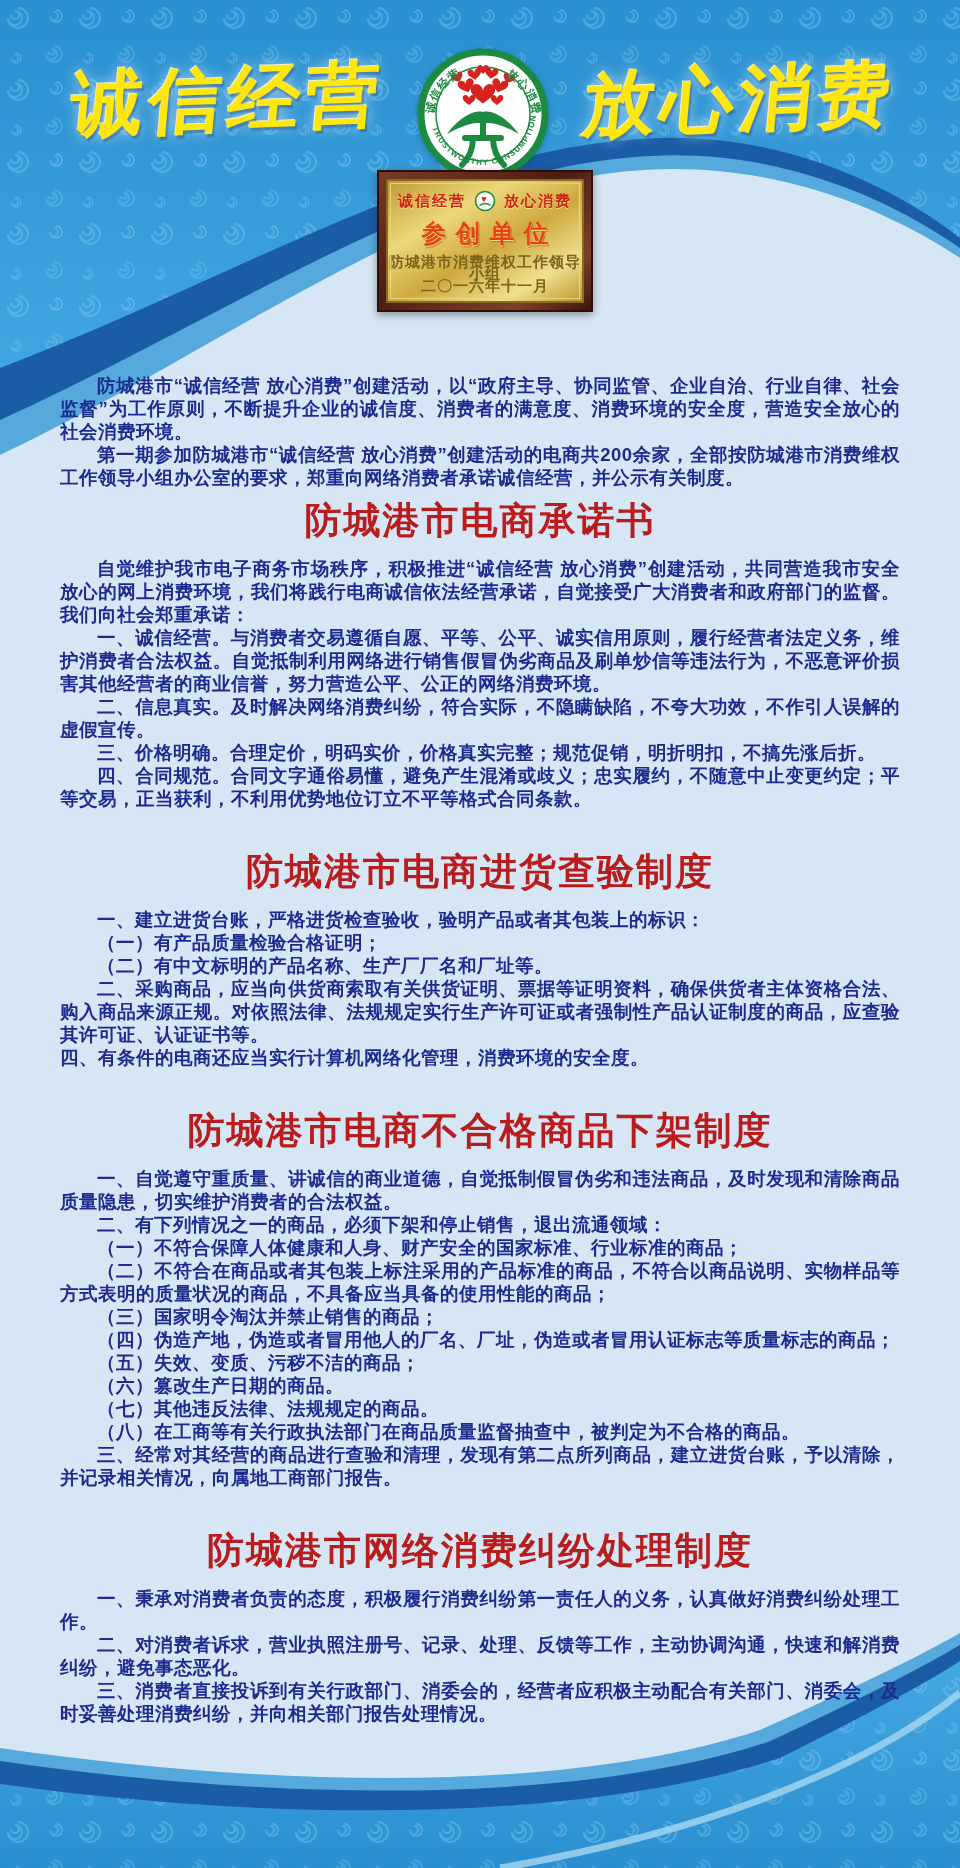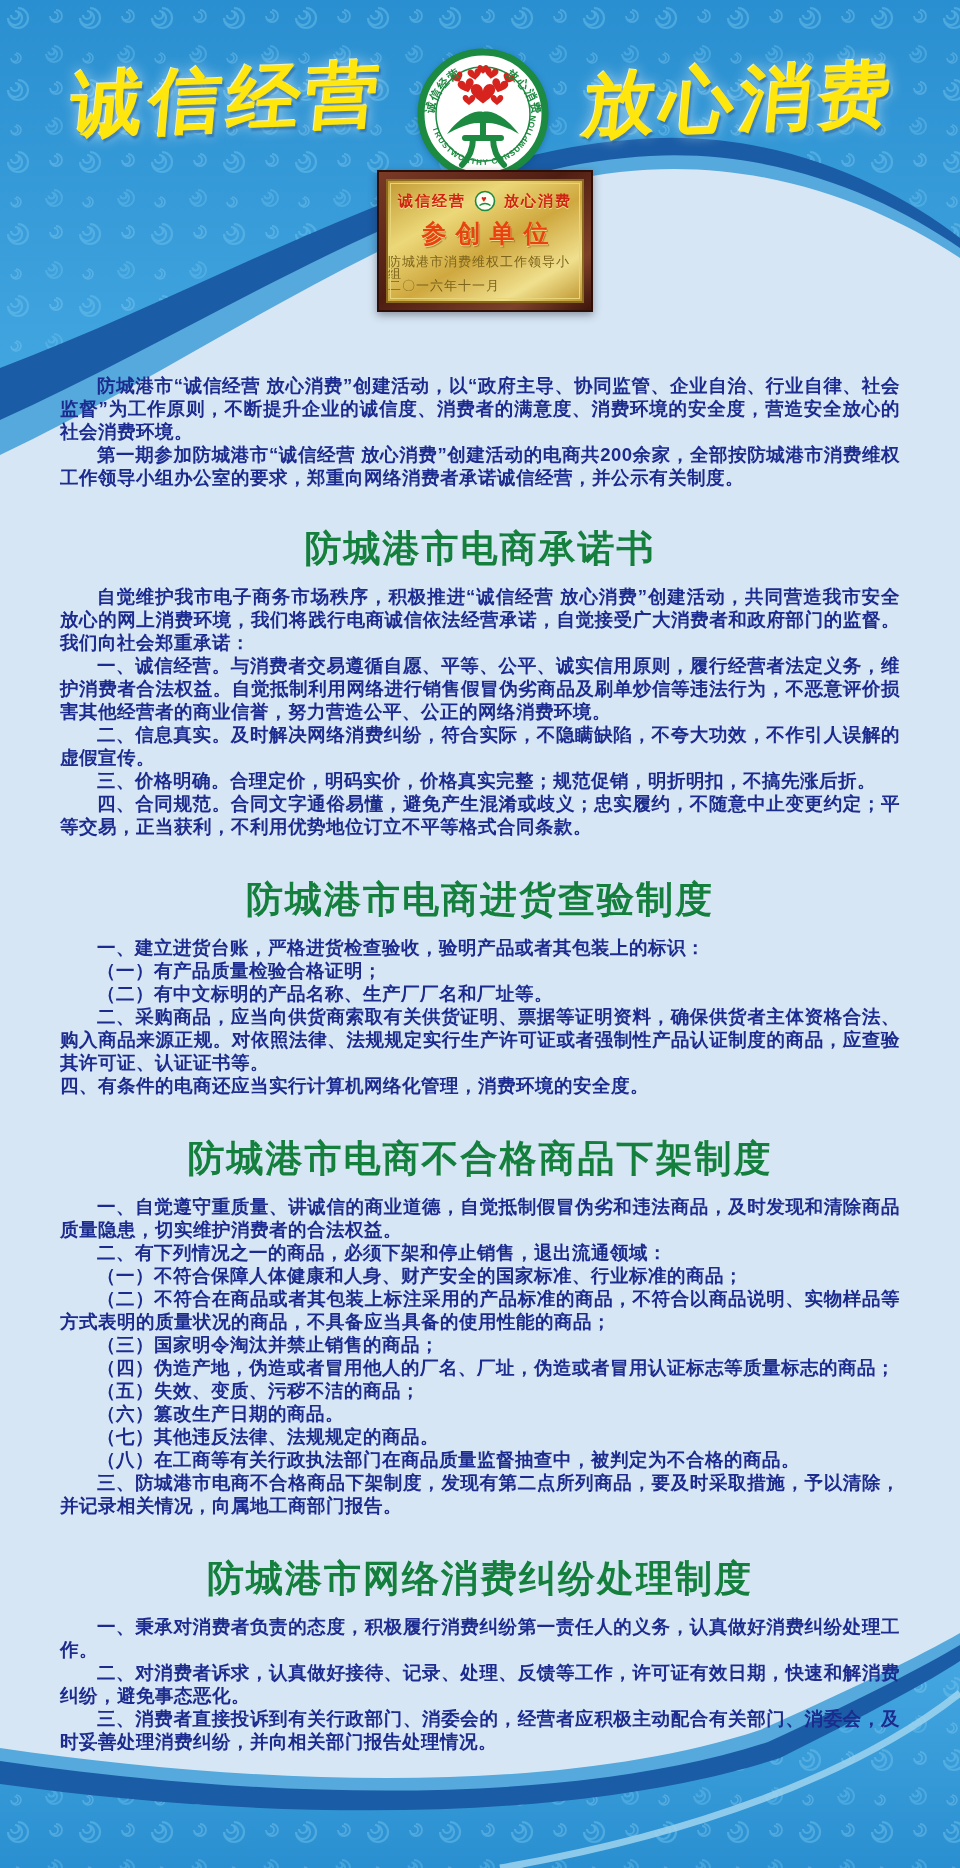--- a/index.html
+++ b/index.html
@@ -32,31 +32,31 @@
   .plaque-inner{width:100%;height:100%;box-sizing:border-box;
     background:linear-gradient(150deg,#c19a33,#ecd879 30%,#cfa83f 55%,#f0e08e 80%,#bf9630);
     border:2px solid #8a6a1f;outline:1px solid #e8d57a;outline-offset:-5px;
     display:flex;flex-direction:column;align-items:center;justify-content:center;gap:2px;}
   .plaque-row1{display:flex;align-items:center;gap:8px;
     font-size:15px;font-weight:bold;color:#cf2410;letter-spacing:2px;
     text-shadow:0 1px 0 rgba(255,240,170,.8);}
   .plaque-main{font-size:25px;font-weight:bold;color:#e8430e;letter-spacing:9px;
     margin-top:3px;text-indent:9px;
     text-shadow:0 1px 0 rgba(255,235,160,.9),1px 2px 1px rgba(120,60,0,.45);}
-  .plaque-small{font-size:13px;font-weight:normal;color:#7c641c;letter-spacing:1px;
-    line-height:12px;margin-top:4px;}
+  .plaque-small{font-size:15px;font-weight:bold;color:#7c641c;letter-spacing:1px;
+    line-height:12px;margin-top:4px;text-align:center;}
 
   
   .content{position:absolute;left:60px;top:374px;width:840px;z-index:2;
     color:#1c2b8e;font-size:18.5px;font-weight:bold;line-height:23px;
     text-align:justify;letter-spacing:.5px;}
   .content p{margin:0;text-indent:2em;}
   .content p.no-indent{text-indent:0;}
-  .section-title{font-size:37px;font-weight:bold;color:#15803d;text-align:center;
-    letter-spacing:2px;margin:38px 0 14px;line-height:44px;}
+  .section-title{font-size:37px;font-weight:bold;color:#b91c1c;text-align:center;
+    letter-spacing:2px;margin:10px 0 14px;line-height:44px;}
   .gap-lg{margin-top:40px;}
 </style>
 </head>
 <body>
 
 <div class="poster">
 
   <svg class="hdr-svg" width="960" height="470" viewBox="0 0 960 470" aria-hidden="true">
     <defs>
       <pattern id="swirl" width="72" height="72" patternUnits="userSpaceOnUse">
@@ -160,25 +160,25 @@
     <p>一、自觉遵守重质量、讲诚信的商业道德，自觉抵制假冒伪劣和违法商品，及时发现和清除商品质量隐患，切实维护消费者的合法权益。</p>
     <p>二、有下列情况之一的商品，必须下架和停止销售，退出流通领域：</p>
     <p>（一）不符合保障人体健康和人身、财产安全的国家标准、行业标准的商品；</p>
     <p>（二）不符合在商品或者其包装上标注采用的产品标准的商品，不符合以商品说明、实物样品等方式表明的质量状况的商品，不具备应当具备的使用性能的商品；</p>
     <p>（三）国家明令淘汰并禁止销售的商品；</p>
     <p>（四）伪造产地，伪造或者冒用他人的厂名、厂址，伪造或者冒用认证标志等质量标志的商品；</p>
     <p>（五）失效、变质、污秽不洁的商品；</p>
     <p>（六）篡改生产日期的商品。</p>
     <p>（七）其他违反法律、法规规定的商品。</p>
     <p>（八）在工商等有关行政执法部门在商品质量监督抽查中，被判定为不合格的商品。</p>
-    <p>三、防城港市电商不合格商品下架制度，发现有第二点所列商品，要及时采取措施，予以清除，并记录相关情况，向属地工商部门报告。</p>
+    <p>三、经常对其经营的商品进行查验和清理，发现有第二点所列商品，建立进货台账，予以清除，并记录相关情况，向属地工商部门报告。</p>
 
     <div class="section-title gap-lg">防城港市网络消费纠纷处理制度</div>
     <p>一、秉承对消费者负责的态度，积极履行消费纠纷第一责任人的义务，认真做好消费纠纷处理工作。</p>
-    <p>二、对消费者诉求，认真做好接待、记录、处理、反馈等工作，许可证有效日期，快速和解消费纠纷，避免事态恶化。</p>
+    <p>二、对消费者诉求，营业执照注册号、记录、处理、反馈等工作，主动协调沟通，快速和解消费纠纷，避免事态恶化。</p>
     <p>三、消费者直接投诉到有关行政部门、消委会的，经营者应积极主动配合有关部门、消委会，及时妥善处理消费纠纷，并向相关部门报告处理情况。</p>
   </div>
 
   <svg class="ftr-svg" width="960" height="270" viewBox="0 0 960 270" aria-hidden="true">
     <path d="M0,150 C260,188 560,198 760,132 C850,92 920,58 960,35 L960,270 H0 Z" fill="#55a9dc"></path>
     <path d="M0,163 C260,201 565,210 768,144 C857,103 925,68 960,47 L960,270 H0 Z" fill="#1a5ca6"></path>
     <path d="M0,186 C260,222 570,228 780,160 C866,117 932,82 960,63 L960,270 H0 Z" fill="url(#ftrblue)"></path>
     <path d="M0,186 C260,222 570,228 780,160 C866,117 932,82 960,63 L960,270 H0 Z" fill="url(#swirl)"></path>
     <path d="M500,270 C690,237 855,178 960,95" stroke="#9fd4ef" stroke-width="7" fill="none" opacity="0.85"></path>
   </svg>

